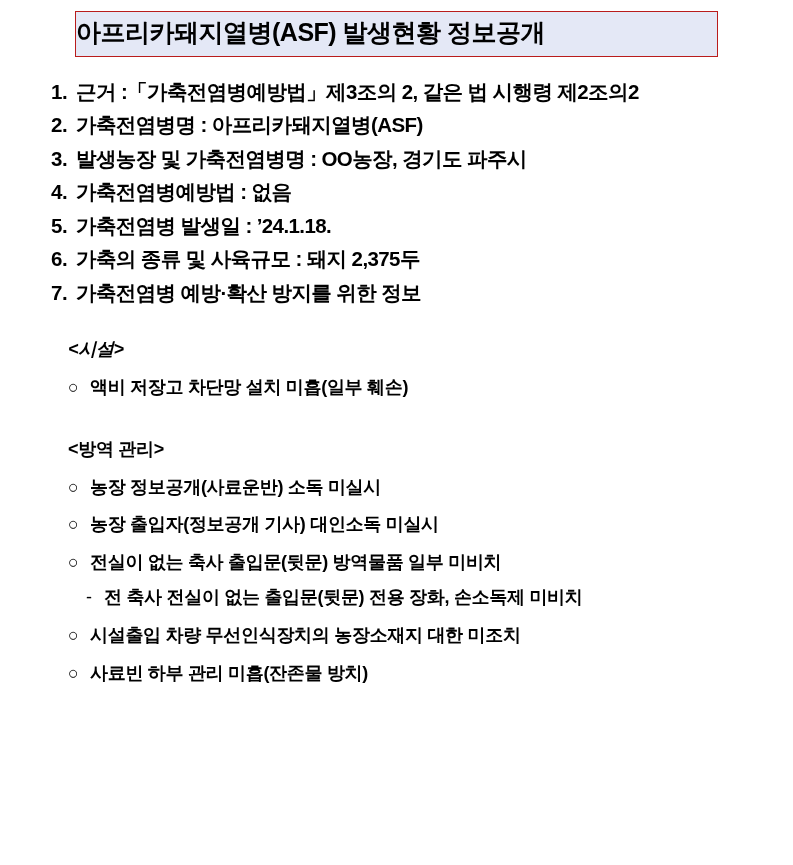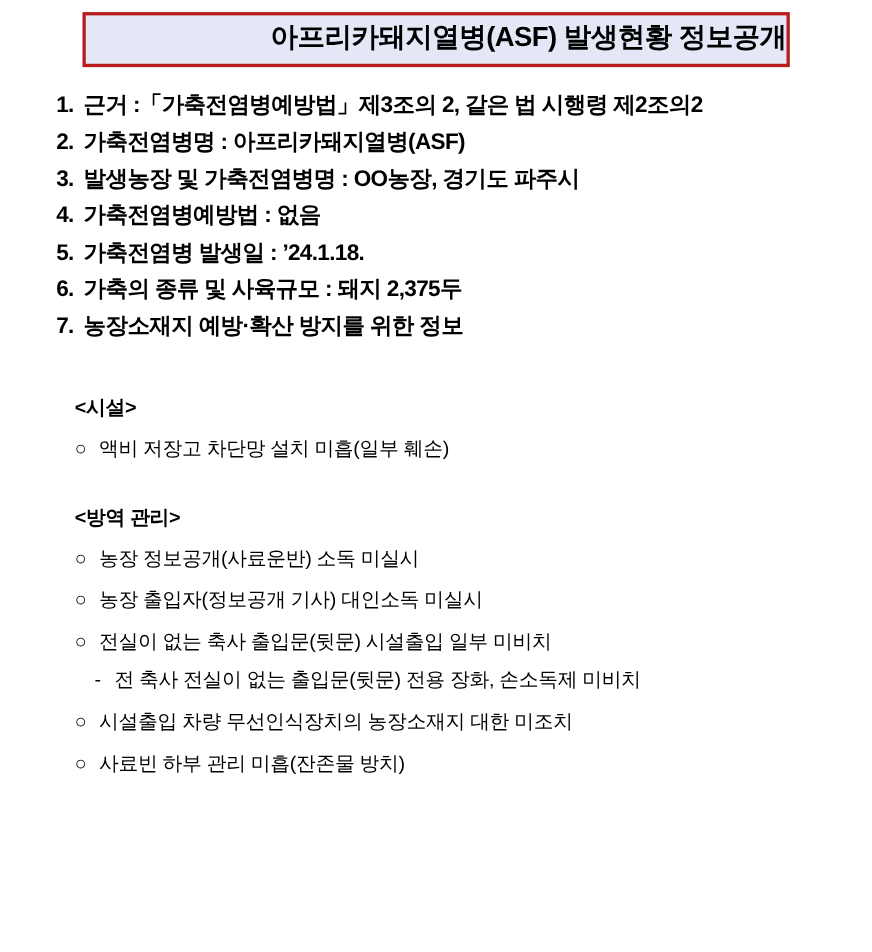--- a/index.html
+++ b/index.html
@@ -21,23 +21,23 @@
     height: 865px;
     box-sizing: border-box;
     padding: 0 34px;
   }
 
   
   .title-banner {
     margin-top: 11px;
     margin-left: 41px;
     margin-right: 41px;
-    border: 3px solid #b91c1c;
+    border: 1px solid #b91c1c;
     background: #e4e8f6;
-    text-align: right;
+    text-align: left;
     padding: 7px 0 9px 0;
     box-sizing: border-box;
   }
   .title-banner .title-text {
     font-size: 25px;
     font-weight: bold;
     letter-spacing: -0.5px;
     line-height: 1.1;
     color: #000000;
   }
@@ -70,38 +70,40 @@
   
   .section-heading {
     font-size: 18px;
     font-weight: bold;
     letter-spacing: -0.3px;
     margin-left: 34px;
     margin-top: 38px;
     margin-bottom: 4px;
   }
   .section-heading.first {
-    margin-top: 51px;
+    margin-top: 34px;
+    font-style: italic;
   }
 
   .bullet-row {
     display: flex;
     align-items: flex-start;
     font-size: 18px;
     letter-spacing: -0.3px;
     margin-left: 34px;
     margin-top: 16px;
     line-height: 1.2;
   }
   .bullet-row .marker {
     flex: 0 0 22px;
     width: 22px;
   }
   .bullet-row .body {
     flex: 1 1 auto;
+    font-weight: bold;
   }
   .bullet-row.dash {
     margin-left: 52px;
     margin-top: 14px;
   }
   .bullet-row.dash .marker {
     flex: 0 0 18px;
     width: 18px;
   }
 </style>
@@ -141,21 +143,21 @@
       <span class="txt">가축전염병 발생일 : ’24.1.18.</span>
     </div>
 
     <div class="numbered-item">
       <span class="num">6.</span>
       <span class="txt">가축의 종류 및 사육규모 : 돼지 2,375두</span>
     </div>
 
     <div class="numbered-item">
       <span class="num">7.</span>
-      <span class="txt">농장소재지 예방·확산 방지를 위한 정보</span>
+      <span class="txt">가축전염병 예방·확산 방지를 위한 정보</span>
     </div>
 
   </div>
 
   <div class="section-heading first">&lt;시설&gt;</div>
 
   <div class="bullet-row">
     <span class="marker">○</span>
     <span class="body">액비 저장고 차단망 설치 미흡(일부 훼손)</span>
   </div>
@@ -167,21 +169,21 @@
     <span class="body">농장 정보공개(사료운반) 소독 미실시</span>
   </div>
 
   <div class="bullet-row">
     <span class="marker">○</span>
     <span class="body">농장 출입자(정보공개 기사) 대인소독 미실시</span>
   </div>
 
   <div class="bullet-row">
     <span class="marker">○</span>
-    <span class="body">전실이 없는 축사 출입문(뒷문) 시설출입 일부 미비치</span>
+    <span class="body">전실이 없는 축사 출입문(뒷문) 방역물품 일부 미비치</span>
   </div>
 
   <div class="bullet-row dash">
     <span class="marker">-</span>
     <span class="body">전 축사 전실이 없는 출입문(뒷문) 전용 장화, 손소독제 미비치</span>
   </div>
 
   <div class="bullet-row">
     <span class="marker">○</span>
     <span class="body">시설출입 차량 무선인식장치의 농장소재지 대한 미조치</span>

